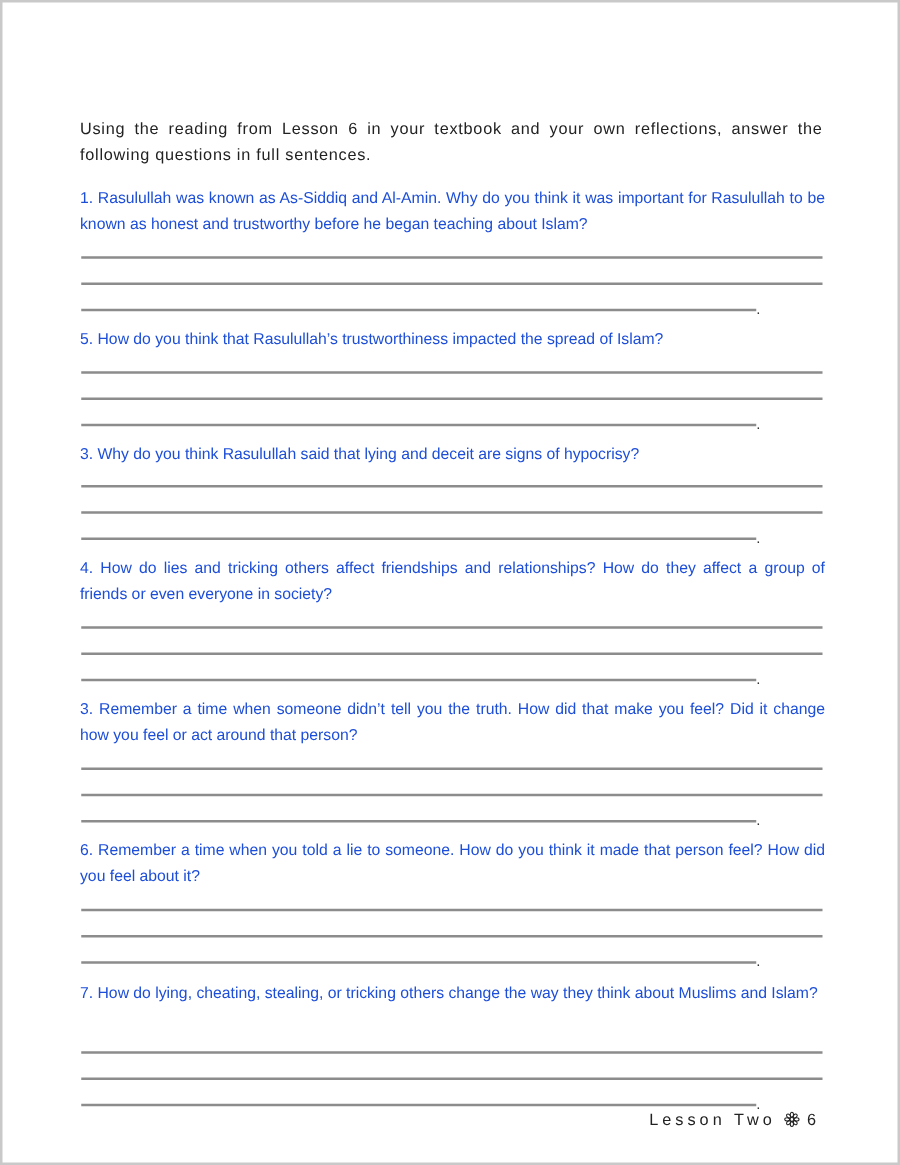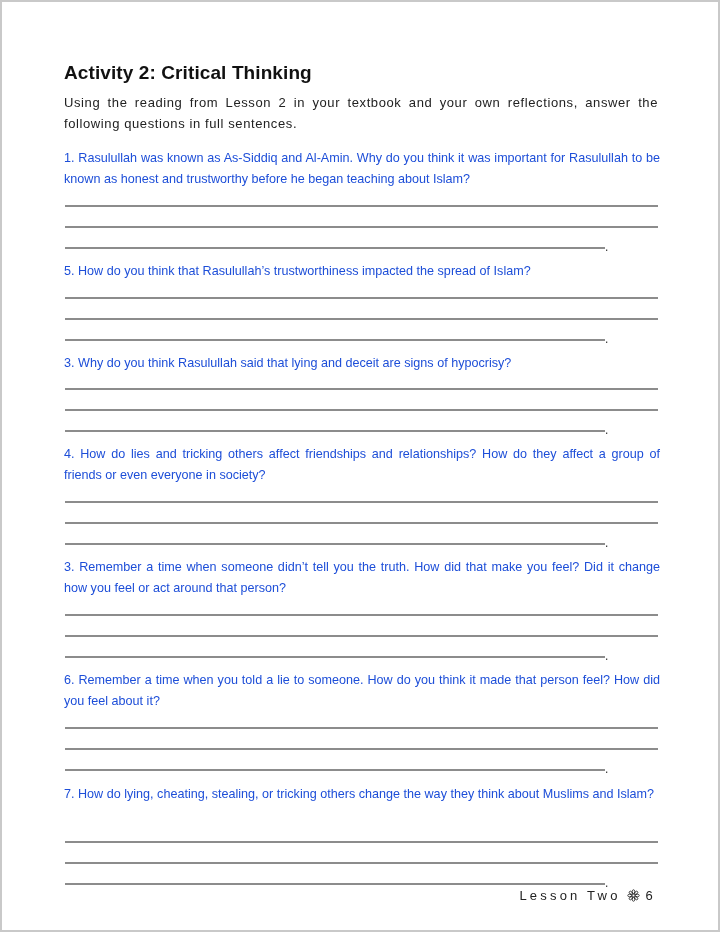--- a/index.html
+++ b/index.html
@@ -41,22 +41,21 @@
     position: absolute; right: 62px; top: 886px;
     font-size: 13px; letter-spacing: 3.2px; color: #222;
     display: flex; align-items: center; gap: 6px; margin-left: 17px;
   }
   .flower { width: 13px; height: 13px; display: inline-block; }
 </style>
 </head>
 <body>
 
 <div class="page">
-  <div class="title">Activity 2: Critical Thinking</div>
-  <div class="intro">Using the reading from Lesson 2 in your textbook and your own reflections, answer the following questions in full sentences.</div>
+  <div class="intro">Using the reading from Lesson 6 in your textbook and your own reflections, answer the following questions in full sentences.</div>
 
   <div class="question" style="top:146px">
     <div class="q-text">1. Rasulullah was known as As-Siddiq and Al-Amin. Why do you think it was important for Rasulullah to be known as honest and trustworthy before he began teaching about Islam?</div>
     <div class="line full" style="top:57px"></div>
     <div class="line full" style="top:78px"></div>
     <div class="line short" style="top:99px"></div>
     <span class="period" style="top:94px">.</span>
   </div>
 
   <div class="question" style="top:259px">

